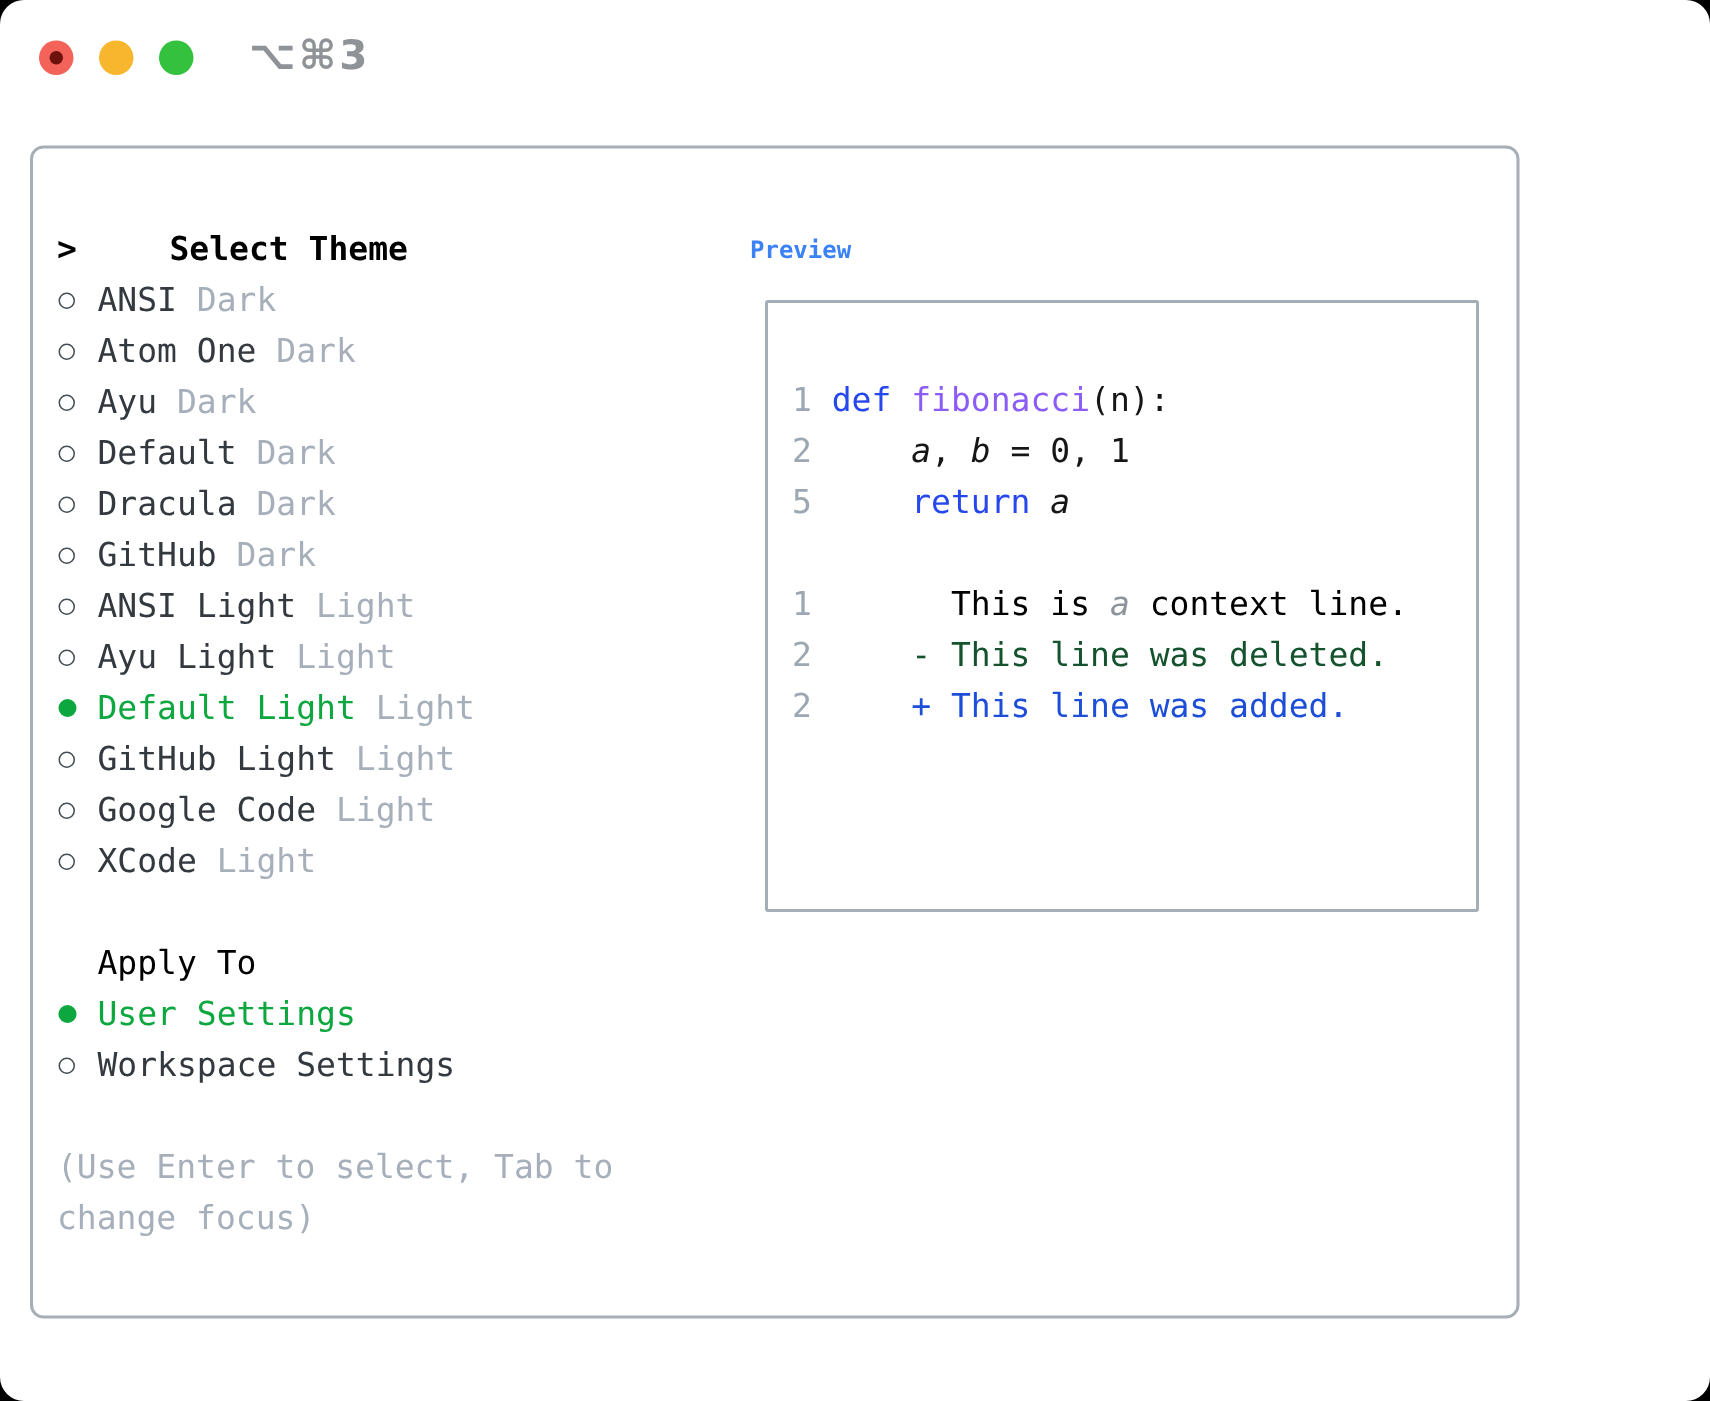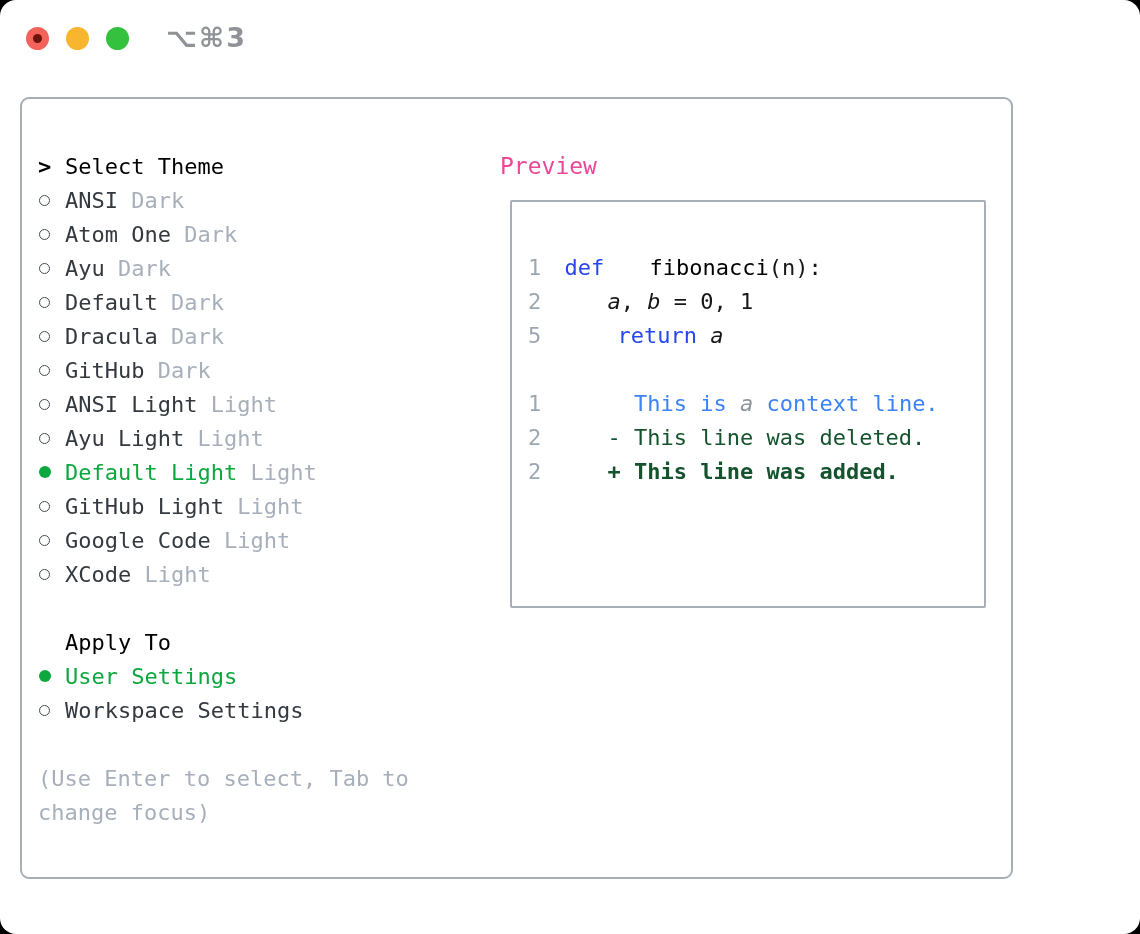--- a/index.html
+++ b/index.html
@@ -34,46 +34,46 @@
   .mark { display:inline-flex; align-items:center; width:27px; flex:0 0 27px; }
   .ring {
     display:inline-block; width:11px; height:11px; border-radius:50%;
     border:1.5px solid #454c53; box-sizing:border-box; margin-left:1px;
   }
   .dot {
     display:inline-block; width:12px; height:12px; border-radius:50%;
     background:#0ca73e; margin-left:1px;
   }
   .hdr-mark { font-weight:bold; color:#000; }
-  .heading { font-weight:normal; color:#000; }
+  .heading { font-weight:bold; color:#000;margin-left:48px; }
   .nm { color:#33393f; }
   .sf { color:#a6afba; }
   .selected .nm { color:#0ca73e; }
   .help { color:#a6afba; padding-left:0; }
   
   .preview-heading {
     position:absolute; left:478px; top:50px; height:34px;
     display:flex; align-items:center;
-    font-size:23px; font-weight:normal; color:#ec4899;
+    font-size:16px; font-weight:bold; color:#3b82f6;
   }
   .preview-box {
     position:absolute; left:488px; top:101px; width:476px; height:408px;
     border:2px solid #a6aeb6; border-radius:2px; box-sizing:border-box;
     padding:49px 0 0 16px; overflow:hidden;
   }
   .pline { height:34px; white-space:pre; font-size:22px; line-height:34px; }
   .num { color:#9ca7b2; }
   .p   { color:#161616; }
   .v   { color:#161616; font-style:italic; }
-  .kw  { color:#2647ec;margin-left:10px; }
-  .fn  { color:#000000;margin-left:32px; }
-  .ctx { color:#3b82f6;text-align:right; }
+  .kw  { color:#2647ec; }
+  .fn  { color:#8b5cf6; }
+  .ctx { color:#000000;text-align:right; }
   .ctxv{ color:#8d949b; font-style:italic; }
   .del { color:#14532d; }
-  .add { color:#14532d;font-weight:bold; }
+  .add { color:#1d4ed8; }
 </style>
 </head>
 <body>
 
 <div class="window">
 
   <div class="titlebar">
     <div class="tl-btn tl-close">
       <span class="inner-dot"></span>
     </div>

